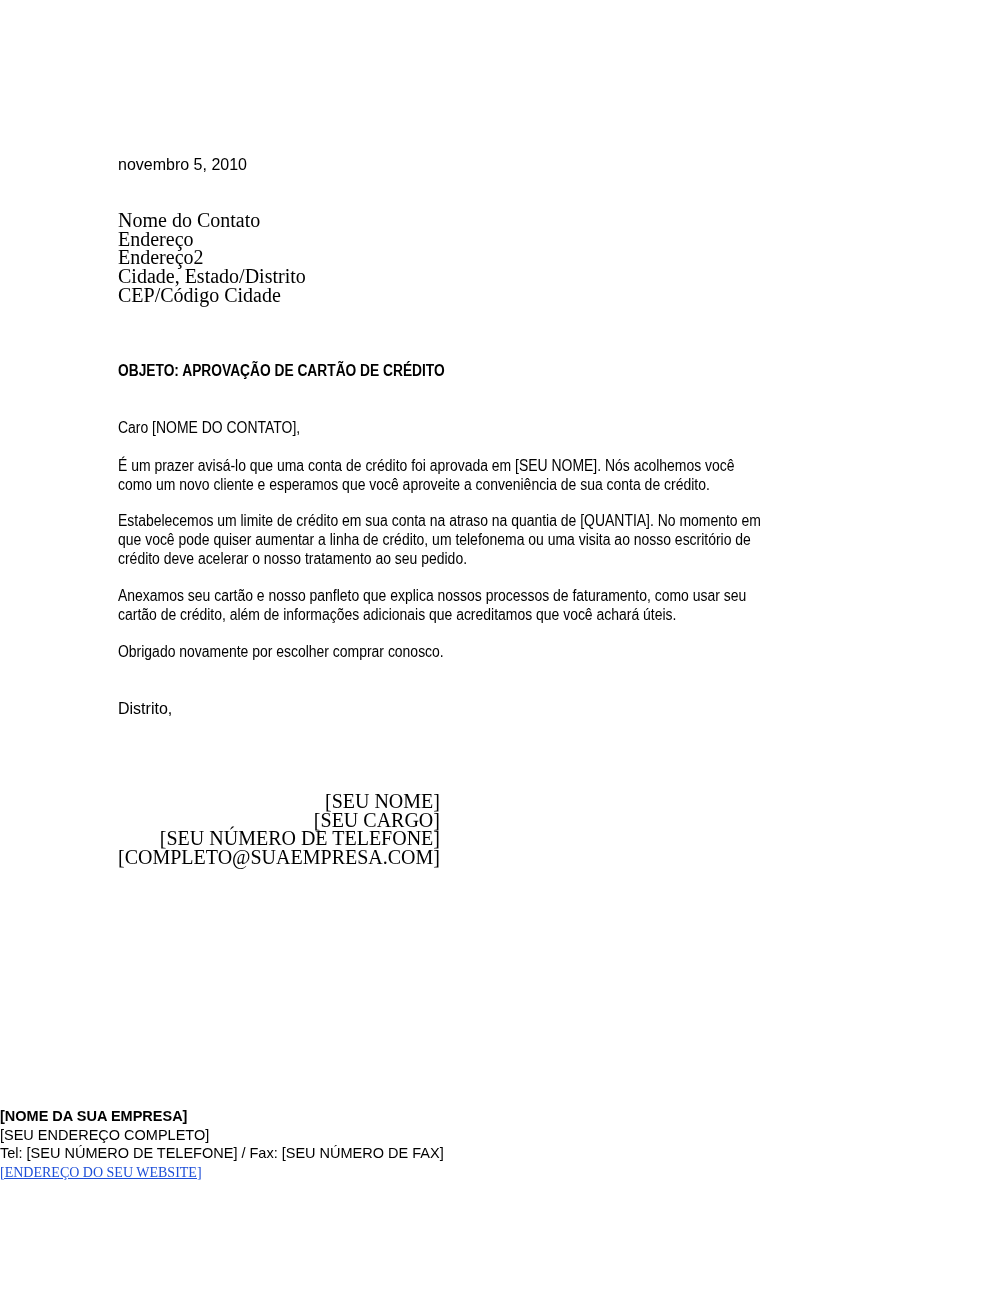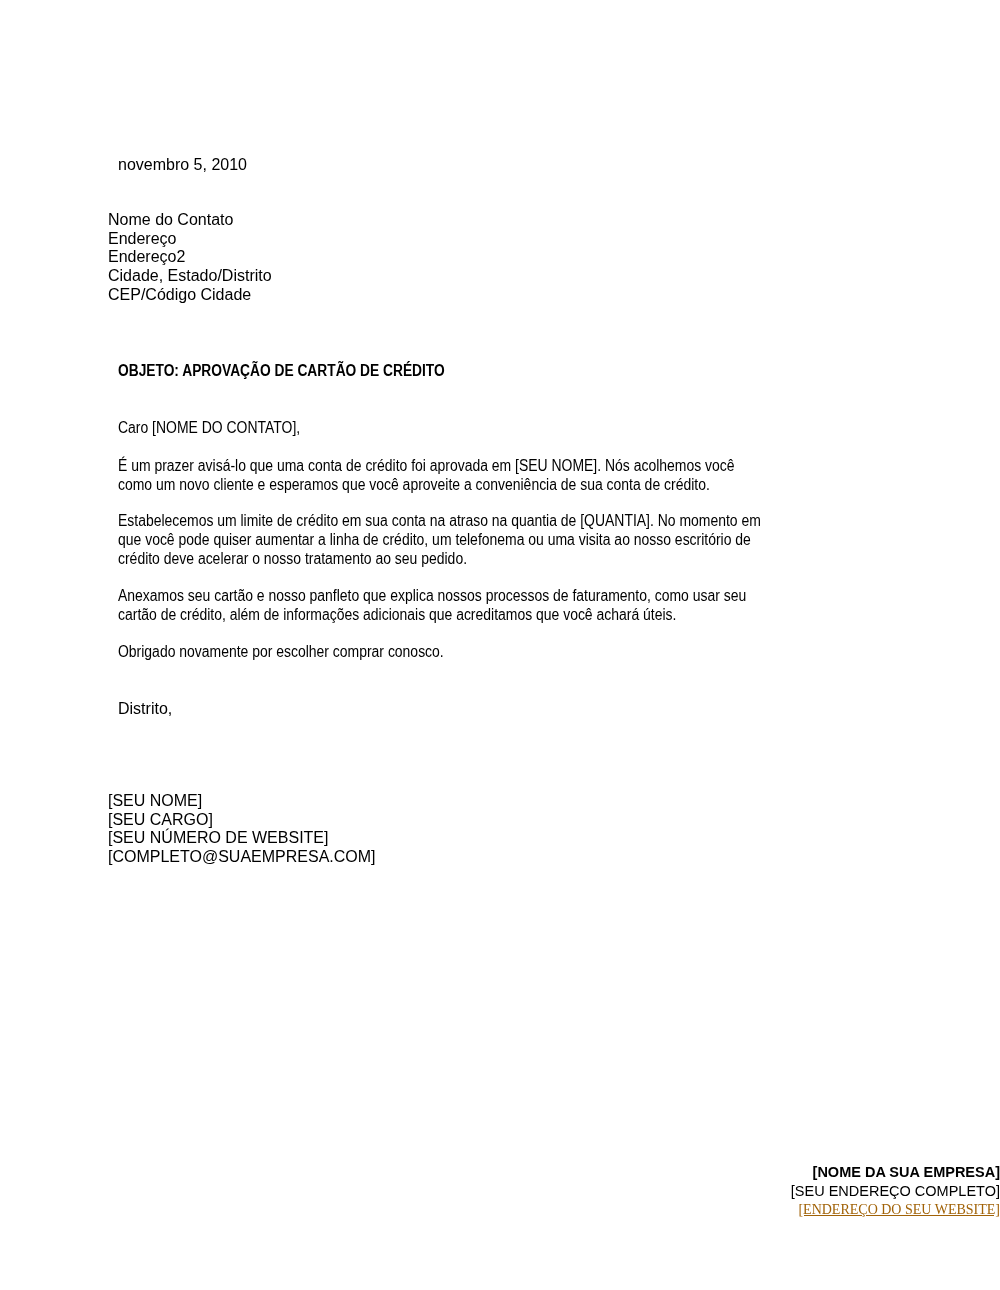--- a/index.html
+++ b/index.html
@@ -24,53 +24,54 @@
     }
     .line {
       position: absolute;
       left: 118px;
       font-size: 16px;
       line-height: 19px;
       white-space: nowrap;
     }
     .block {
       position: absolute;
-      left: 108px;
-      font-size: 16px;
+      left: 118px;
+      font-size: 20px;
       line-height: 18.7px;
       white-space: nowrap;
+      font-family: Liberation Serif, serif;
     }
     .block div { height: 18.7px; }
     .condensed {
       position: absolute;
       left: 118px;
       font-size: 16px;
       line-height: 19px;
       white-space: nowrap;
       transform-origin: 0 0;
       transform: scaleX(0.872);
     }
     .condensed div { height: 19px; }
     .subject {
       font-weight: bold;
       transform: scaleX(0.86);
     }
     .footer {
       position: absolute;
       left: 0;
       width: 1000px;
-      top: 1163px;
-      text-align: right;
+      top: 1107px;
+      text-align: left;
       font-size: 14.5px;
       line-height: 18.5px;
     }
     .footer div { height: 18.5px; }
     .footer .company { font-weight: bold; }
     .footer a {
-      color: #a16207;
+      color: #1d4ed8;
       text-decoration: underline;
       font-family: "Liberation Serif", serif;
       font-size: 14px;
     }
   </style>
 </head>
 <body>
 
 <div class="page">
 
@@ -103,26 +104,27 @@
     <div>Anexamos seu cartão e nosso panfleto que explica nossos processos de faturamento, como usar seu</div>
     <div>cartão de crédito, além de informações adicionais que acreditamos que você achará úteis.</div>
   </div>
 
   <div class="condensed" style="top:642px;">
     <div>Obrigado novamente por escolher comprar conosco.</div>
   </div>
 
   <div class="line" style="top:699px;">Distrito,</div>
 
-  <div class="block" style="top:792px;">
+  <div class="block" style="top:792px;text-align:right;">
     <div>[SEU NOME]</div>
     <div>[SEU CARGO]</div>
-    <div>[SEU NÚMERO DE WEBSITE]</div>
+    <div>[SEU NÚMERO DE TELEFONE]</div>
     <div>[COMPLETO@SUAEMPRESA.COM]</div>
   </div>
 
   <div class="footer">
     <div class="company">[NOME DA SUA EMPRESA]</div>
     <div>[SEU ENDEREÇO COMPLETO]</div>
+    <div>Tel: [SEU NÚMERO DE TELEFONE] / Fax: [SEU NÚMERO DE FAX]</div>
     <div><a>[ENDEREÇO DO SEU WEBSITE]</a></div>
   </div>
 
 </div>
 
 </body></html>

